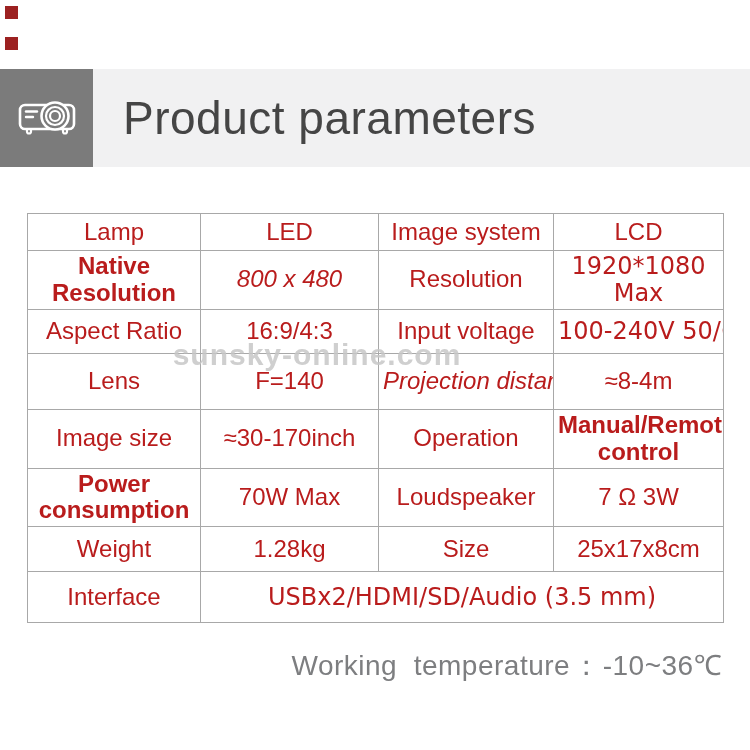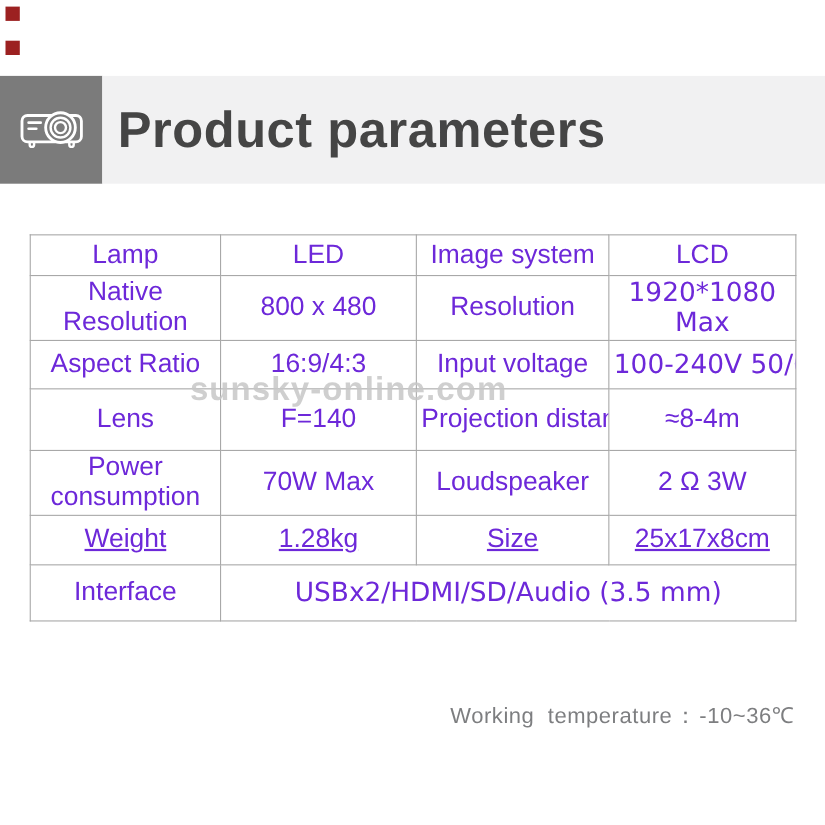--- a/index.html
+++ b/index.html
@@ -18,62 +18,62 @@
   .header { position:absolute; left:0; top:69px; width:750px; height:98px; }
   .icon-box {
     position:absolute; left:0; top:0; width:93px; height:98px;
     background:#7b7b7b; display:flex; align-items:center; justify-content:center;
   }
   .title-strip {
     position:absolute; left:93px; top:0; width:657px; height:98px;
     background:#f1f1f2; display:flex; align-items:center;
   }
   .page-title {
-    padding-left:14px; font-size:46px; font-weight:700; color:#454545;
+    padding-left:30px; font-size:46px; font-weight:400; color:#454545;
     letter-spacing:0.5px; white-space:pre;
   }
 
   
   table.spec {
     position:absolute; left:27px; top:213px; width:696px;
     border-collapse:collapse; table-layout:fixed;
   }
   table.spec td {
     border:1px solid #a8a8a8; text-align:center; vertical-align:middle;
-    color:#6d28d9; font-size:24px; line-height:1.12; padding:2px 4px;
+    color:#b91c1c; font-size:24px; line-height:1.12; padding:2px 4px;
     overflow:hidden;
   }
   tr.r1 td { height:37px; }
   tr.r2 td { height:55px; }
   tr.r3 td { height:44px; }
   tr.r4 td { height:56px; }
   tr.r5 td { height:42px; }
   tr.r6 td { height:50px;text-align:center; }
-  tr.r7 td { height:45px;text-decoration:underline; }
+  tr.r7 td { height:45px; }
   tr.r8 td { height:51px; }
   td.v18 { font-size:18px; }
-  td.v20 { font-size:20px; }
+  td.v20 { font-size:20px;font-style:italic; }
   td.v21 { font-size:21px; }
   td.v22 { font-size:22px; }
   td.v26 { font-size:26px; }
   td.v28 { font-size:28px;margin-top:16px; }
   td.alt { font-family:"DejaVu Sans", sans-serif; font-size:20px; color:#5a5b5d; }
   td.nowrap { white-space:nowrap; }
-  td.wraptight { line-height:1.1; }
+  td.wraptight { line-height:1.1;font-weight:bold; }
 
   
   .watermark {
     position:absolute; left:0; top:338px; width:634px; text-align:center;
     font-size:30px; font-weight:bold; color:#c7c7c7; letter-spacing:1px;
     opacity:0.85; pointer-events:none; white-space:pre;
   }
 
   
   .footer-note {
-    position:absolute; right:28px; top:613px; font-size:20px; color:#7d7e80;
+    position:absolute; right:28px; top:613px; font-size:28px; color:#7d7e80;
     white-space:pre; letter-spacing:0.5px;
   }
   .footer-note .colon { padding:0 2px; }
 </style>
 </head>
 <body>
 
 <div class="page">
 
   <div class="corner-mark m1"></div>
@@ -124,25 +124,31 @@
         <td class="v18">16:9/4:3</td>
         <td>Input voltage</td>
         <td class="alt nowrap">100-240V  50/60Hz</td>
       </tr>
       <tr class="r4">
         <td>Lens</td>
         <td class="v22">F=140</td>
         <td class="v20 nowrap">Projection  distance</td>
         <td class="v26">≈8-4m</td>
       </tr>
+      <tr class="r5">
+        <td>Image size</td>
+        <td class="v22">≈30-170inch</td>
+        <td>Operation</td>
+        <td class="v18 wraptight">Manual/Remote control</td>
+      </tr>
       <tr class="r6">
         <td class="v22 wraptight">Power consumption</td>
         <td>70W Max</td>
         <td>Loudspeaker</td>
-        <td>2 Ω 3W</td>
+        <td>7 Ω 3W</td>
       </tr>
       <tr class="r7">
         <td>Weight</td>
         <td class="v28">1.28kg</td>
         <td>Size</td>
         <td>25x17x8cm</td>
       </tr>
       <tr class="r8">
         <td>Interface</td>
         <td class="alt v21" colspan="3">USBx2/HDMI/SD/Audio (3.5 mm)</td>

